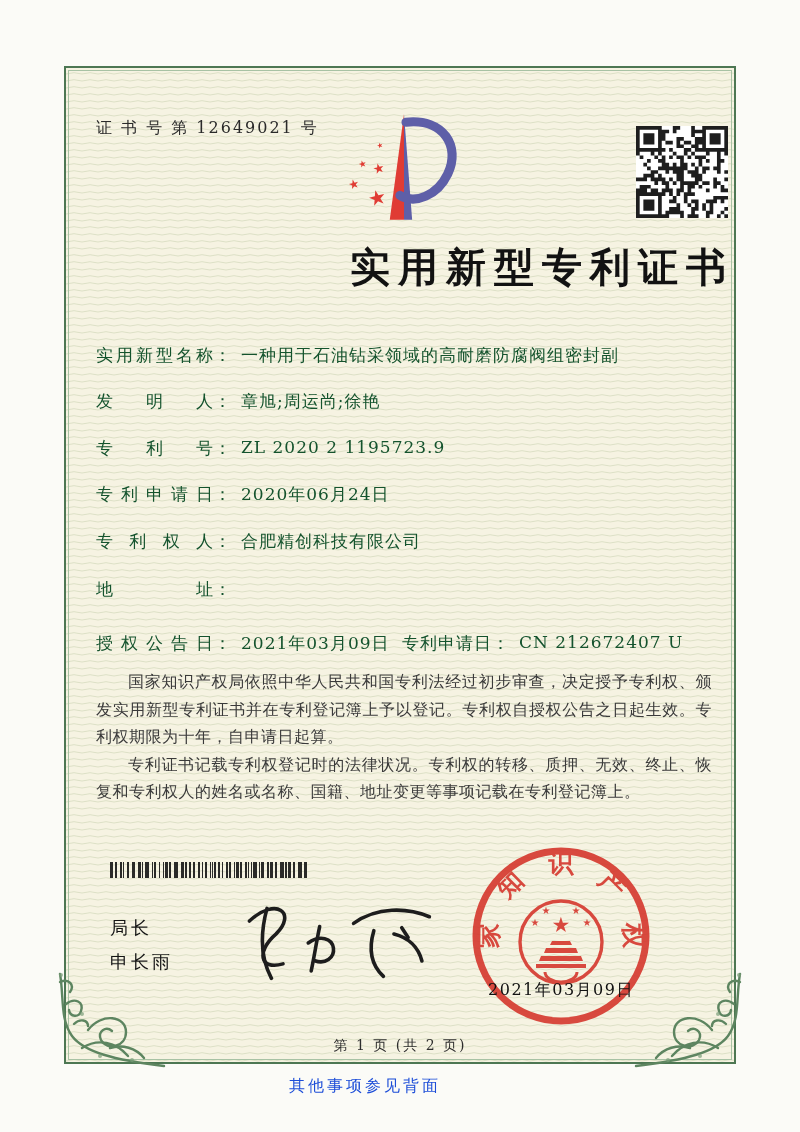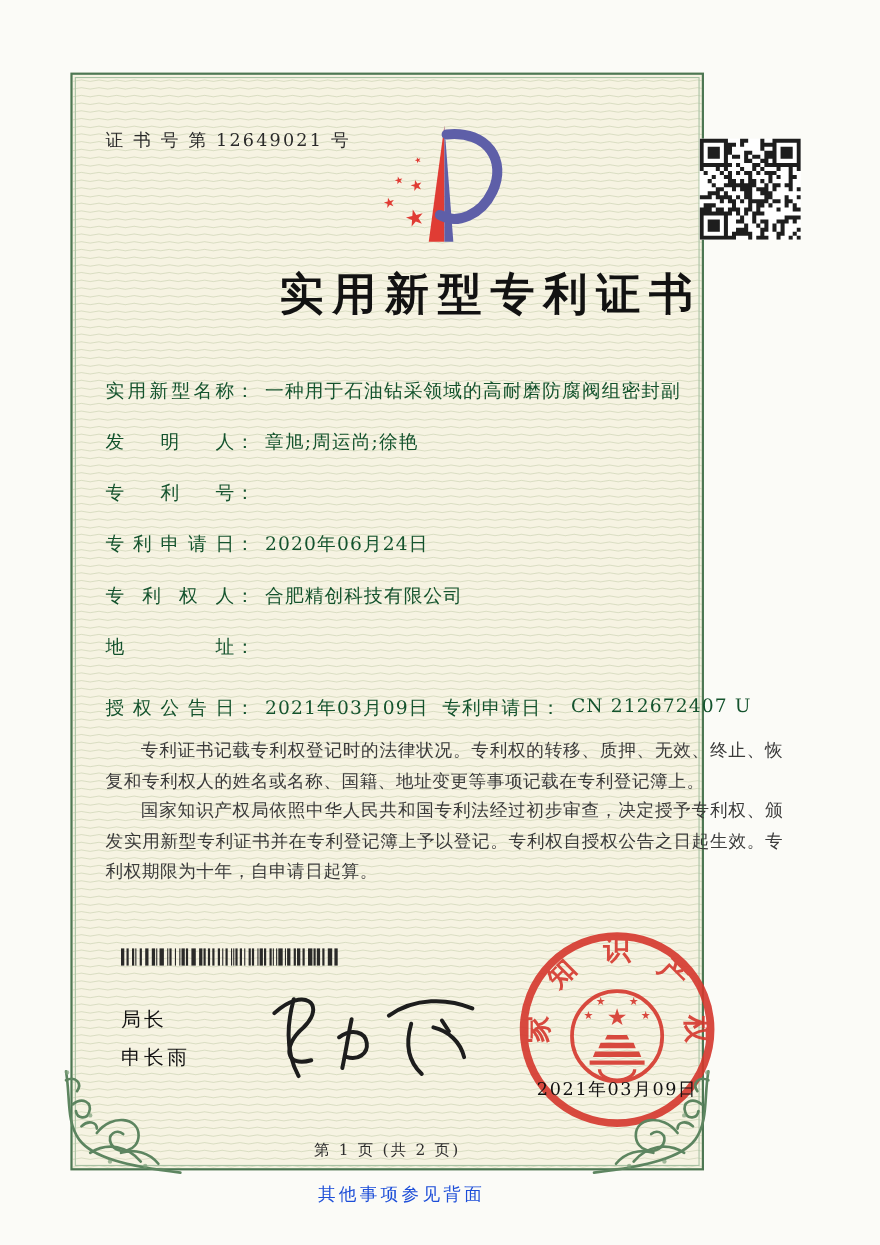--- a/index.html
+++ b/index.html
@@ -3,21 +3,21 @@
 <meta charset="utf-8">
 <style>
   html,body{margin:0;padding:0;}
   body{
     width:800px;height:1132px;position:relative;
     background:#fbfbf7;
     font-family:"DejaVu Serif","Liberation Serif",serif;
     color:#1c1c1c;overflow:hidden;
   }
   .cert{
-    position:absolute;left:64px;top:66px;width:576px;height:998px;
+    position:absolute;left:64px;top:66px;width:672px;height:998px;
     background:#f6f3e2;
     border:2px solid #4d7753;
     box-sizing:border-box;
     padding-left:44px;
   }
   .inner-line{position:absolute;inset:2px;border:1px solid #a8c2a4;pointer-events:none;}
   .texture{position:absolute;inset:0;width:100%;height:100%;}
   .layer{position:absolute;left:0;top:0;width:100%;height:100%;}
 
   .cert-number{position:absolute;left:30px;top:50px;font-size:16px;letter-spacing:2px;color:#2a2a2a;}
@@ -100,20 +100,21 @@
       <span class="fvalue">一种用于石油钻采领域的高耐磨防腐阀组密封副</span>
     </div>
     <div class="row" style="top:322px">
       <span class="flabel">发明人</span>
         <span>：</span>
       <span class="fvalue">章旭;周运尚;徐艳</span>
     </div>
     <div class="row" style="top:369px">
       <span class="flabel">专利号</span>
         <span>：</span>
+      <span class="fvalue">ZL 2020 2 1195723.9</span>
     </div>
     <div class="row" style="top:415px">
       <span class="flabel">专利申请日</span>
         <span>：</span>
       <span class="fvalue">2020年06月24日</span>
     </div>
     <div class="row" style="top:462px">
       <span class="flabel">专利权人</span>
         <span>：</span>
       <span class="fvalue">合肥精创科技有限公司</span>
@@ -127,22 +128,22 @@
         <span>：</span>
       <span class="fvalue">2021年03月09日</span>
       <span class="pair2">
         <span>专利申请日</span>
           <span>：</span>
         <span class="fvalue">CN 212672407 U</span>
       </span>
     </div>
 
     <div class="paras">
+      <p>国家知识产权局依照中华人民共和国专利法经过初步审查，决定授予专利权、颁发实用新型专利证书并在专利登记簿上予以登记。专利权自授权公告之日起生效。专利权期限为十年，自申请日起算。</p>
       <p>专利证书记载专利权登记时的法律状况。专利权的转移、质押、无效、终止、恢复和专利权人的姓名或名称、国籍、地址变更等事项记载在专利登记簿上。</p>
-      <p>国家知识产权局依照中华人民共和国专利法经过初步审查，决定授予专利权、颁发实用新型专利证书并在专利登记簿上予以登记。专利权自授权公告之日起生效。专利权期限为十年，自申请日起算。</p>
     </div>
 
     <svg class="barcode" id="barcode" viewBox="0 0 200 16">
         <rect x="0" y="0" width="3" height="16" fill="#2a2a28"></rect>
         <rect x="5" y="0" width="2" height="16" fill="#2a2a28"></rect>
         <rect x="10" y="0" width="2" height="16" fill="#2a2a28"></rect>
         <rect x="13" y="0" width="1" height="16" fill="#2a2a28"></rect>
         <rect x="17" y="0" width="2" height="16" fill="#2a2a28"></rect>
         <rect x="22" y="0" width="3" height="16" fill="#2a2a28"></rect>
         <rect x="28" y="0" width="3" height="16" fill="#2a2a28"></rect>

